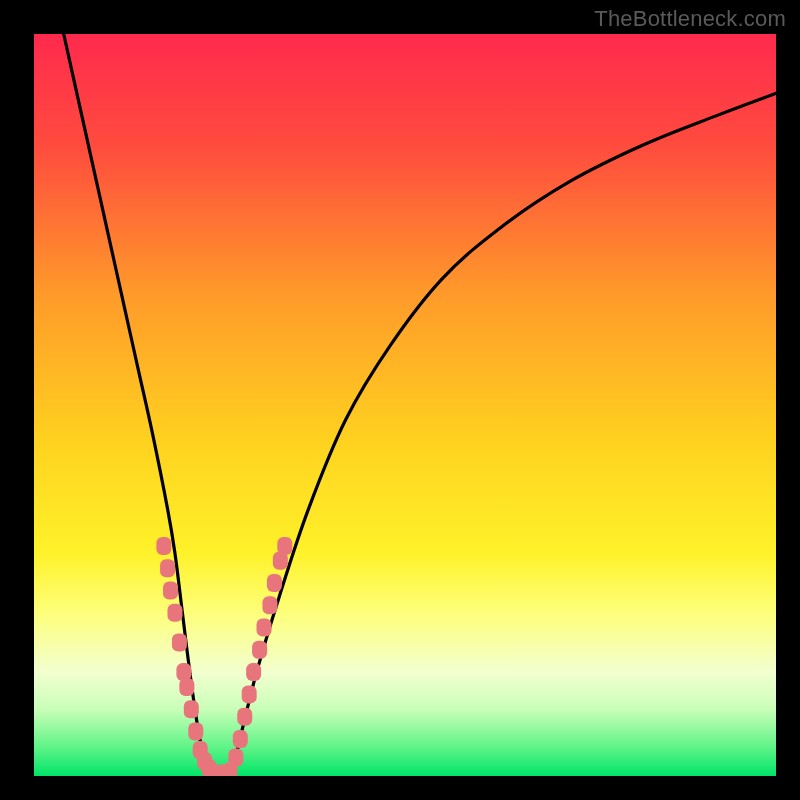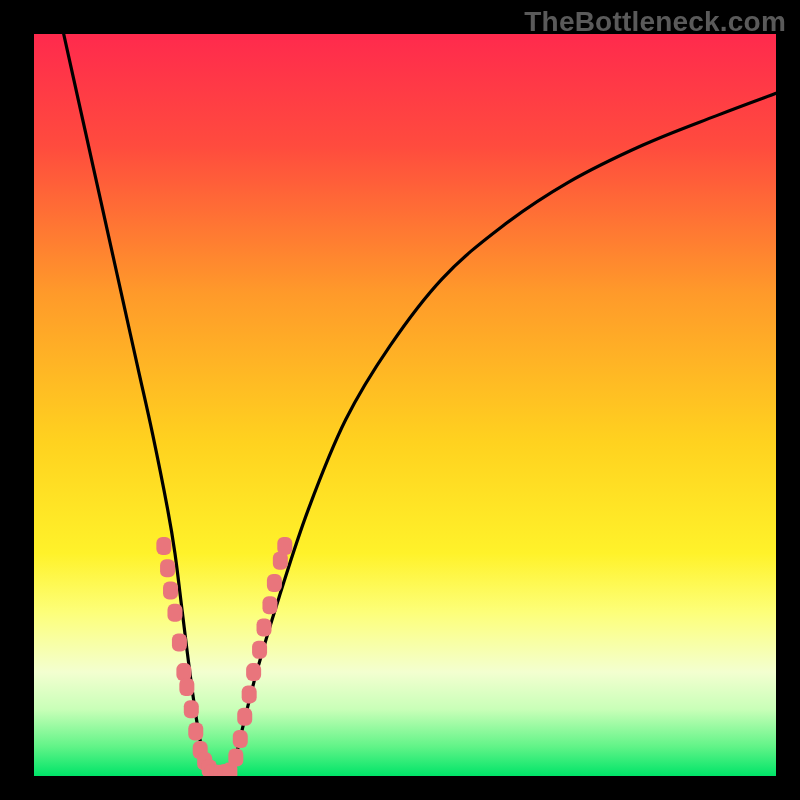--- a/index.html
+++ b/index.html
@@ -31,22 +31,22 @@
     position: absolute;
     left: 0;
     top: 0;
     width: 100%;
     height: 100%;
   }
   .watermark {
     position: absolute;
     top: 6px;
     right: 14px;
-    font-size: 28px;
-    font-weight: 700;
+    font-size: 22px;
+    font-weight: 400;
     color: #5a5a5a;
     letter-spacing: 0.2px;
   }
   svg.curve {
     position: absolute;
     left: 0;
     top: 0;
     width: 100%;
     height: 100%;
   }

